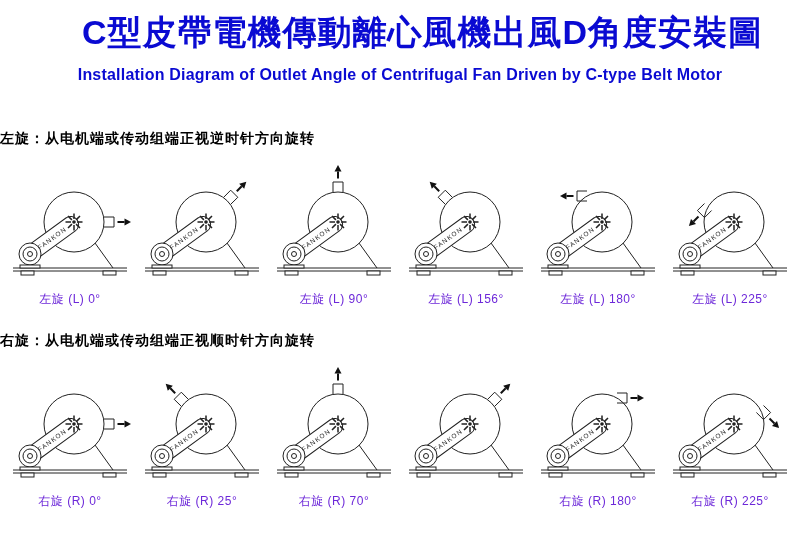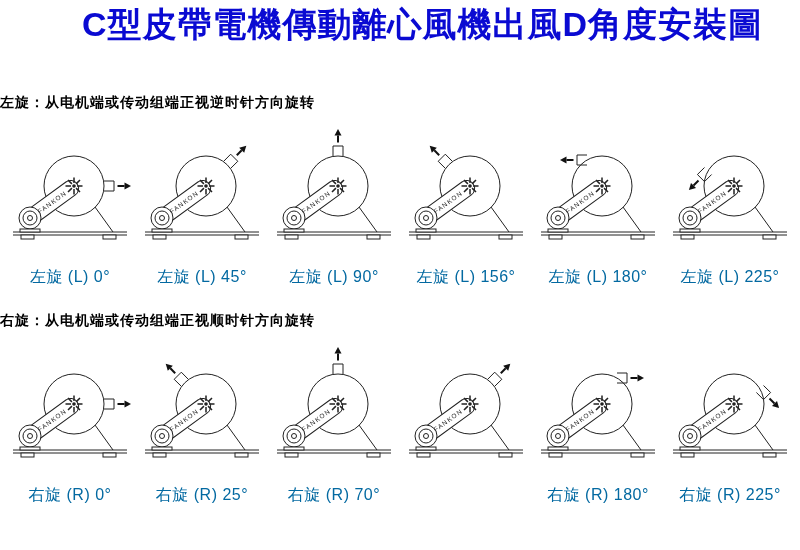--- a/index.html
+++ b/index.html
@@ -2,21 +2,21 @@
 <html><head>
 <meta charset="utf-8">
 <style>
   html,body{margin:0;padding:0;}
   body{
     width:800px;height:550px;overflow:hidden;background:#ffffff;
     font-family:"Liberation Sans","DejaVu Sans",sans-serif;
   }
   .page{width:800px;height:550px;position:relative;}
   .title{
-    margin-top:2px;text-align:center;
+    margin-top:10px;text-align:center;
     font-size:34px;font-weight:bold;letter-spacing:1px;
     color:#0a0ad2;
     padding-left:45px;
   }
   .subtitle{
     margin-top:10px;text-align:center;
     font-size:16px;font-weight:bold;letter-spacing:0.2px;
     color:#0a0ad2;
   }
   .section-header{
@@ -24,37 +24,38 @@
     font-size:14px;font-weight:bold;letter-spacing:1px;
   }
   .section-header.first{margin-top:46px;}
   .section-header.second{margin-top:24px;}
   .row{
     display:flex;justify-content:space-between;
     padding:0 6px;margin-top:12px;
   }
   .cell{width:128px;text-align:center;}
   .cell-label{
-    font-size:16px;color:#0369a1;letter-spacing:0.5px;margin-top:15px;
+    font-size:12px;color:#6d28d9;letter-spacing:0.5px;margin-top:3px;
   }
   svg .ln{fill:none;stroke:#222;stroke-width:1;}
   svg .fw{fill:#ffffff;stroke:#222;stroke-width:1;}
   svg .star{fill:none;stroke:#222;stroke-width:1.5;}
   svg .arr{fill:none;stroke:#111;stroke-width:2;}
   svg .head{fill:#111;stroke:none;}
   svg text.brand{
     font-family:"Liberation Sans","DejaVu Sans",sans-serif;
     font-size:6.5px;letter-spacing:1.2px;fill:#222;
   }
 </style>
 </head>
 <body>
 
 <div class="page">
   <div class="title">C型皮帶電機傳動離心風機出風D角度安裝圖</div>
+  <div class="subtitle">Installation Diagram of Outlet Angle of Centrifugal Fan Driven by C-type Belt Motor</div>
 
   <div class="section-header first">左旋：从电机端或传动组端正视逆时针方向旋转</div>
   <div class="row" id="row-0">
       <div class="cell"><svg width="126" height="124" viewBox="-1 -6 126 124">
           <path class="ln" d="M5 102 H119 M5 105 H119"></path>
           <rect class="fw" x="13" y="105" width="13" height="4"></rect>
           <rect class="fw" x="95" y="105" width="13" height="4"></rect>
           <path class="ln" d="M87 77 L105 102"></path>
           <circle class="ln" cx="66" cy="56" r="30"></circle>
           <g transform="translate(44,72) rotate(-36)">
@@ -83,21 +84,21 @@
           </g>
           <circle class="fw" cx="22" cy="88" r="11"></circle>
           <circle class="ln" cx="22" cy="88" r="7"></circle>
           <circle class="ln" cx="22" cy="88" r="2.5"></circle>
           <rect class="fw" x="12" y="99" width="20" height="3"></rect>
           <path class="star" d="M69.0 56.0 L74.5 56.0 M68.1 58.1 L72.0 62.0 M66.0 59.0 L66.0 64.5 M63.9 58.1 L60.0 62.0 M63.0 56.0 L57.5 56.0 M63.9 53.9 L60.0 50.0 M66.0 53.0 L66.0 47.5 M68.1 53.9 L72.0 50.0 "></path>
           <circle cx="66" cy="56" r="1.8" fill="#222"></circle>
           <path class="ln" d="M90.7 38.3 L97.8 31.3 M83.7 31.3 L90.7 24.2 M97.8 31.3 L90.7 24.2 "></path>
           <path class="arr" d="M96.8 25.2 L101.7 20.3 "></path>
           <polygon class="head" points="106.3,15.7 104.2,22.8 99.2,17.8"></polygon>
-        </svg><div class="cell-label">左旋 (L) 45°</div></div>
+        </svg></div>
       <div class="cell"><svg width="126" height="124" viewBox="-1 -6 126 124">
           <path class="ln" d="M5 102 H119 M5 105 H119"></path>
           <rect class="fw" x="13" y="105" width="13" height="4"></rect>
           <rect class="fw" x="95" y="105" width="13" height="4"></rect>
           <path class="ln" d="M87 77 L105 102"></path>
           <circle class="ln" cx="66" cy="56" r="30"></circle>
           <g transform="translate(44,72) rotate(-36)">
             <rect class="fw" x="-31" y="-8" width="62" height="16" rx="8"></rect>
             <text class="brand" x="0" y="2.5" text-anchor="middle">FANKON</text>
           </g>

